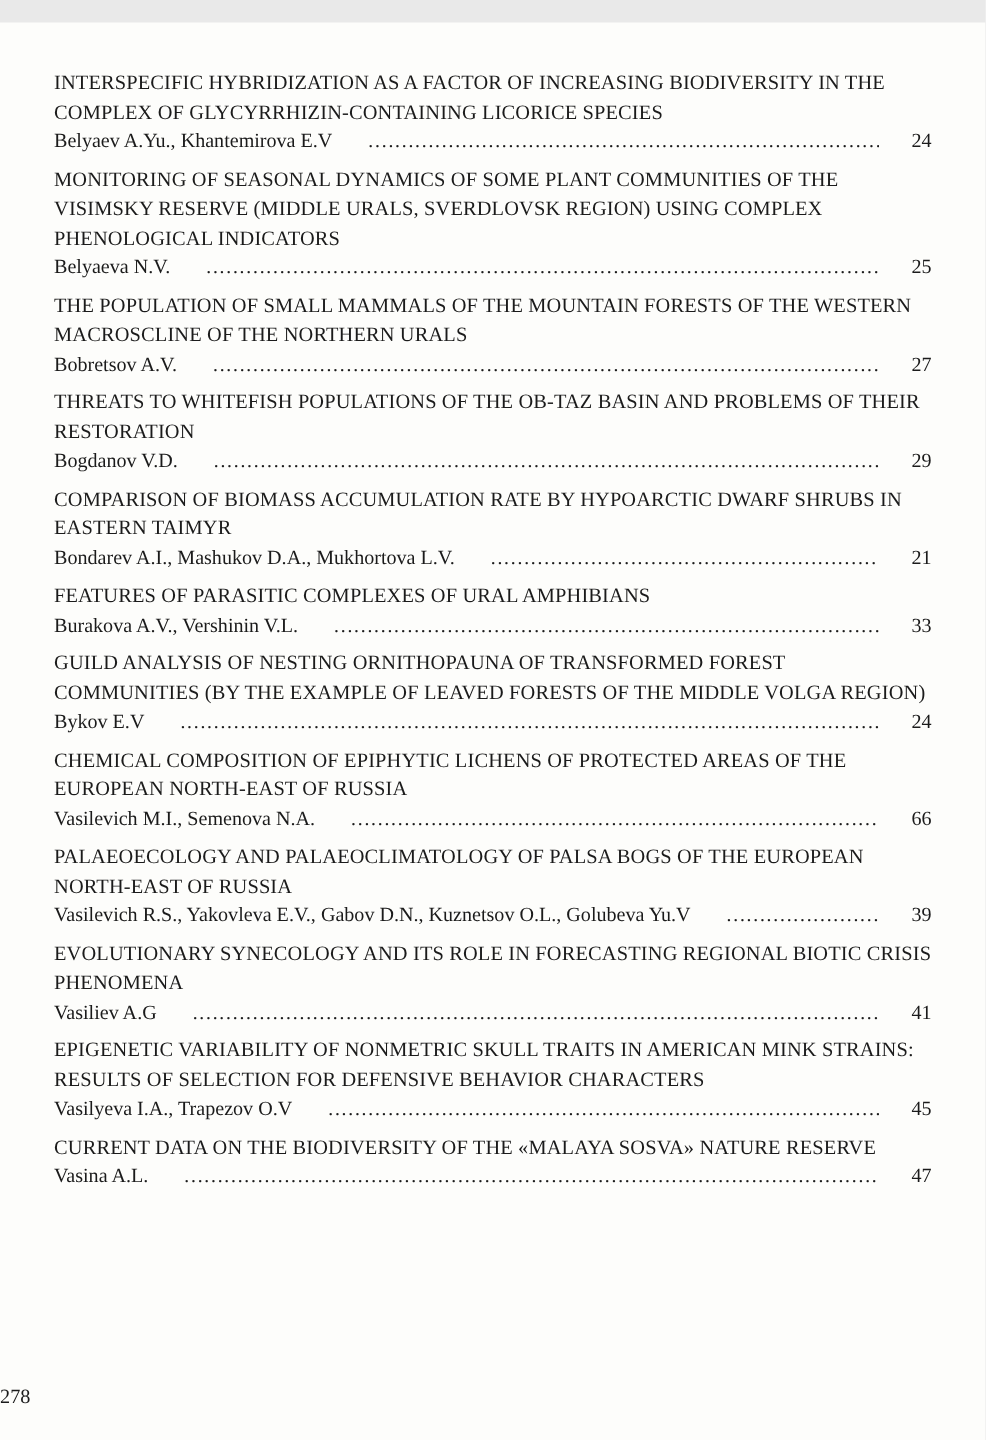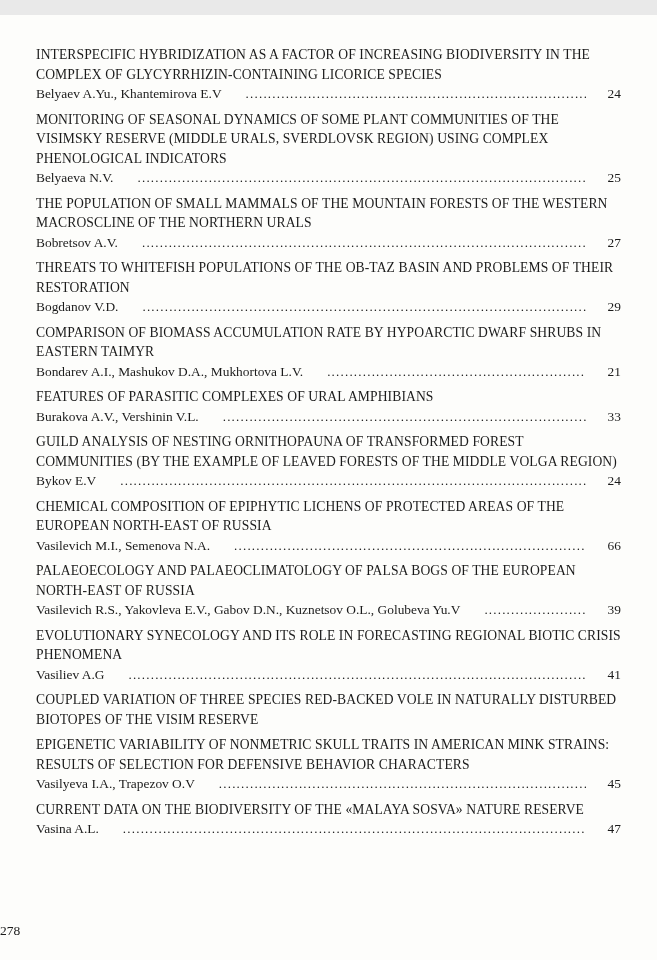--- a/index.html
+++ b/index.html
@@ -155,21 +155,20 @@
     <div class="toc-entry">
       <div class="entry-title">EVOLUTIONARY SYNECOLOGY AND ITS ROLE IN FORECASTING REGIONAL BIOTIC CRISIS PHENOMENA</div>
       <div class="authors-line">
         <span class="authors">Vasiliev A.G</span>
         <span class="leader"></span>
         <span class="pagenum">41</span>
       </div>
     </div>
 
     <div class="toc-entry">
-      <div class="entry-title">COUPLED VARIATION OF THREE SPECIES RED-BACKED VOLE IN NATURALLY DISTURBED BIOTOPES OF THE VISIM RESERVE</div>
     </div>
 
     <div class="toc-entry">
       <div class="entry-title">EPIGENETIC VARIABILITY OF NONMETRIC SKULL TRAITS IN AMERICAN MINK STRAINS: RESULTS OF SELECTION FOR DEFENSIVE BEHAVIOR CHARACTERS</div>
       <div class="authors-line">
         <span class="authors">Vasilyeva I.A., Trapezov O.V</span>
         <span class="leader"></span>
         <span class="pagenum">45</span>
       </div>
     </div>

